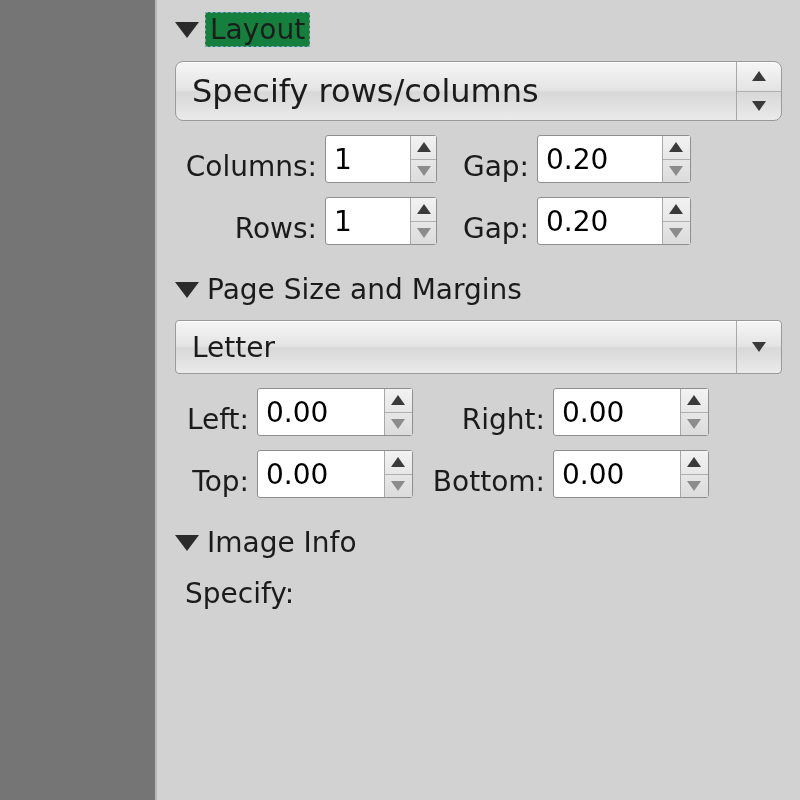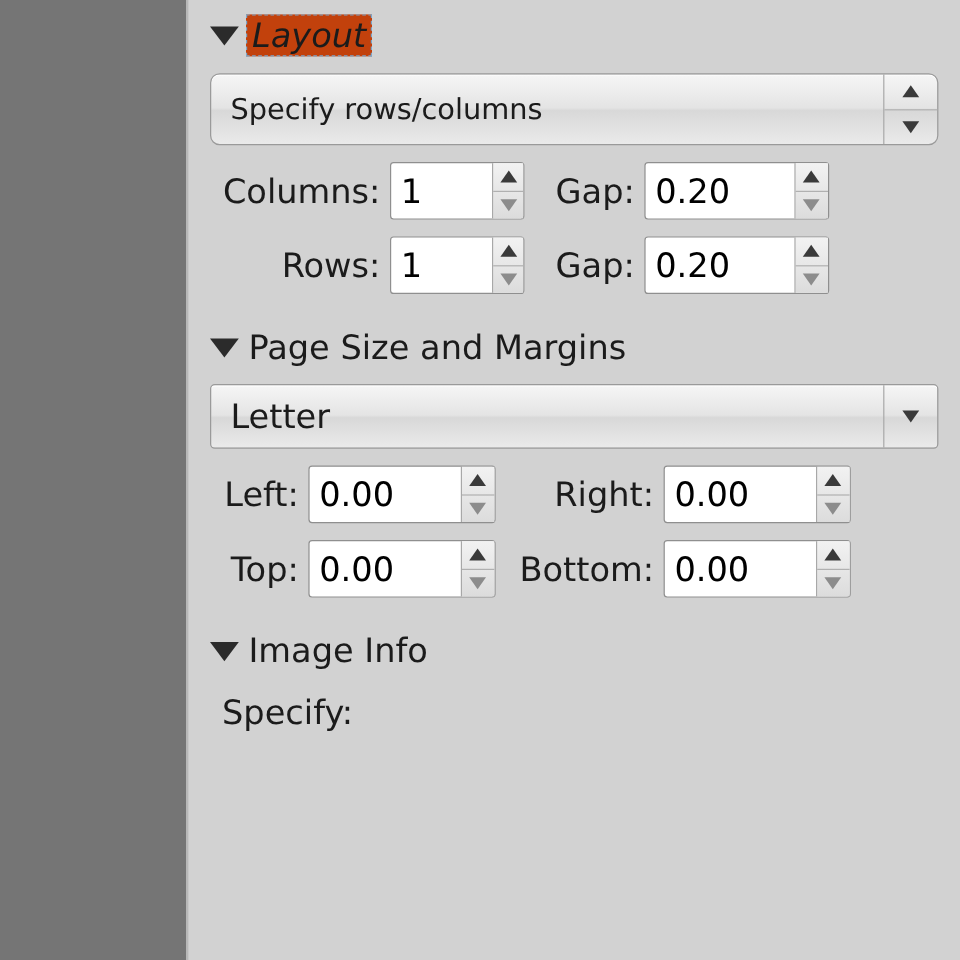--- a/index.html
+++ b/index.html
@@ -26,24 +26,23 @@
   }
   .section-header {
     display: flex;
     align-items: center;
     gap: 6px;
     margin: 6px 0 8px 18px;
     font-size: 28px;
     user-select: none;
   }
   .section-header.sel .title {
-    background: #c2410c;
+    background: #15803d;
     border: 1px dashed #7aa7cc;
     padding: 0 4px;
-    font-style: italic;
   }
   .disclosure {
     width: 0;
     height: 0;
     border-left: 12px solid transparent;
     border-right: 12px solid transparent;
     border-top: 16px solid #2b2b2b;
     display: inline-block;
   }
   .title {
@@ -59,21 +58,21 @@
     background: linear-gradient(#f6f6f6, #e4e4e4 48%, #d8d8d8 52%, #eaeaea);
     display: flex;
     align-items: stretch;
     box-shadow: inset 0 1px 0 #ffffff;
   }
   .combo1 .ctext {
     flex: 1;
     display: flex;
     align-items: center;
     padding-left: 16px;
-    font-size: 24px;
+    font-size: 32px;
   }
   .combo1 .spin-col {
     width: 44px;
     border-left: 1px solid #a8a8a8;
     display: flex;
     flex-direction: column;
   }
   .combo1 .spin-col .sbtn {
     flex: 1;
     display: flex;
@@ -118,21 +117,21 @@
     width: 44px;
     border-left: 1px solid #a8a8a8;
     display: flex;
     align-items: center;
     justify-content: center;
   }
 
   
   .row {
     display: flex;
-    align-items: center;
+    align-items: flex-end;
     margin: 14px 18px 0 18px;
     gap: 8px;
   }
   .lbl {
     font-size: 28px;
     text-align: right;
   }
   .spinbox {
     height: 48px;
     border: 1px solid #8f8f8f;

